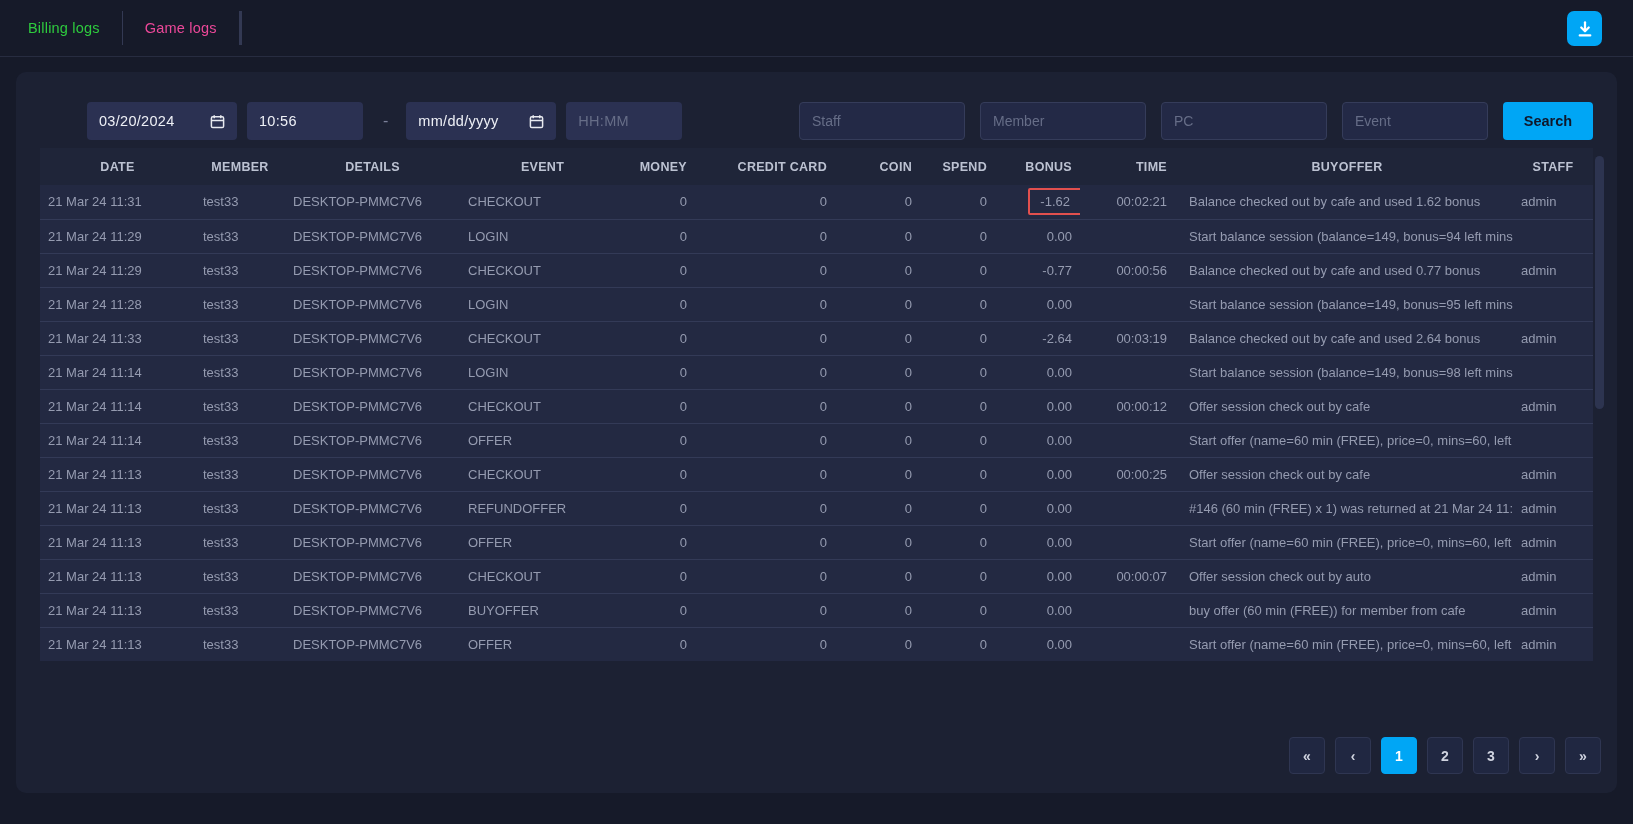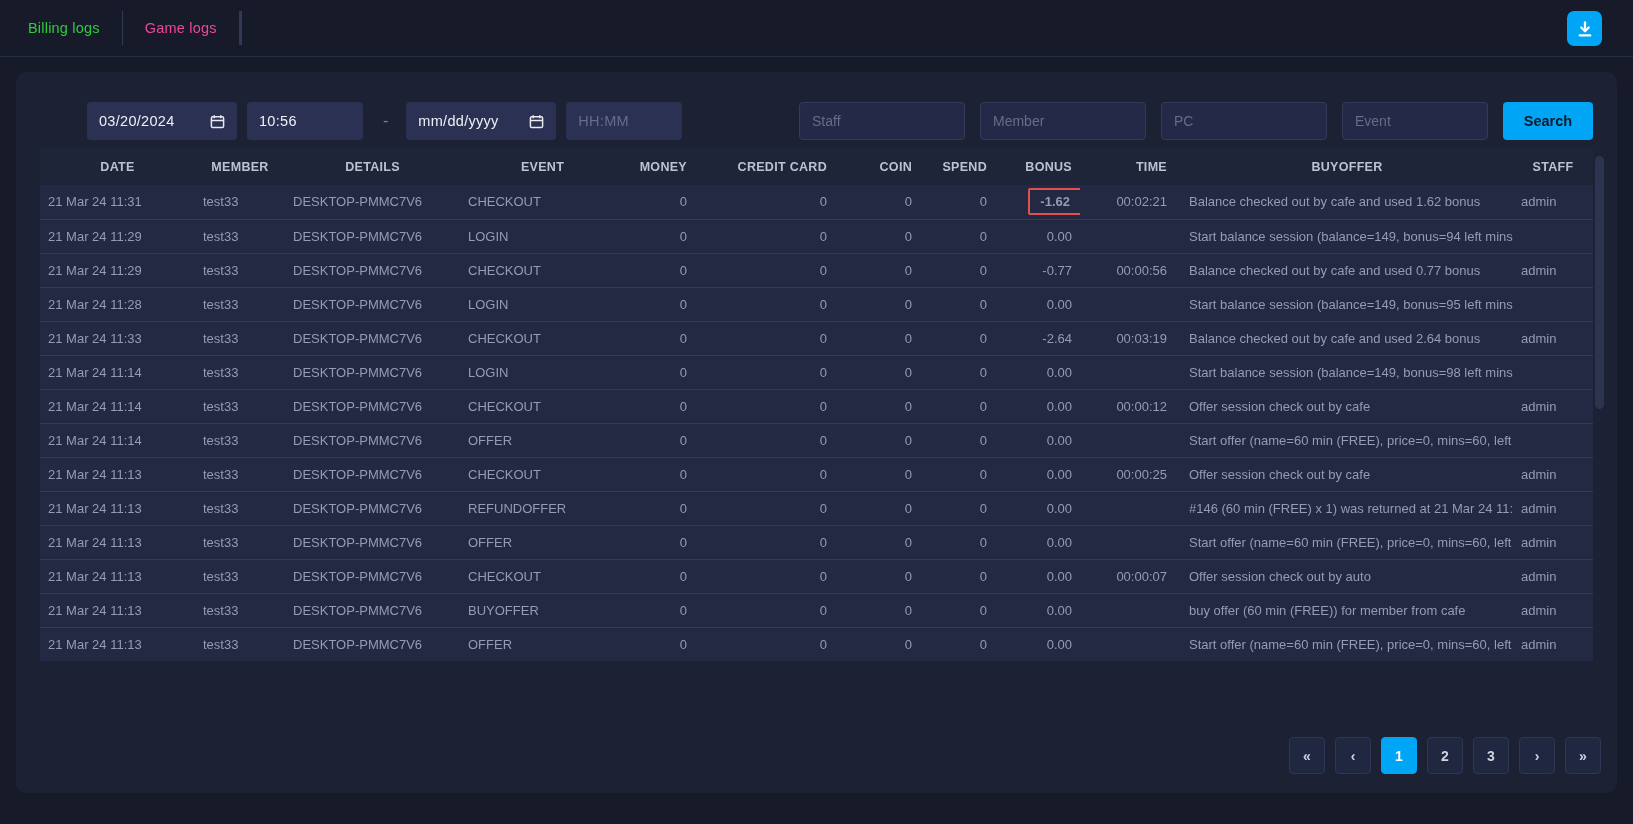--- a/index.html
+++ b/index.html
@@ -144,21 +144,20 @@
   .col-bonus{width:85px;}
   .col-time{width:95px;}
   .col-details{width:auto;}
   .col-staff{width:80px;}
   .bonus-val{display:inline-block;}
   .bonus-val.bonus-highlight{
     border:2px solid var(--red);
     padding:4px 10px;
     margin:-4px -10px;
     border-radius:2px;
-    font-weight:bold;
   }
   
   .scrollbar-thumb{
     position:absolute;
     right:13px;top:84px;
     width:9px;height:253px;
     background:#2d3450;
     border-radius:5px;
   }
   

